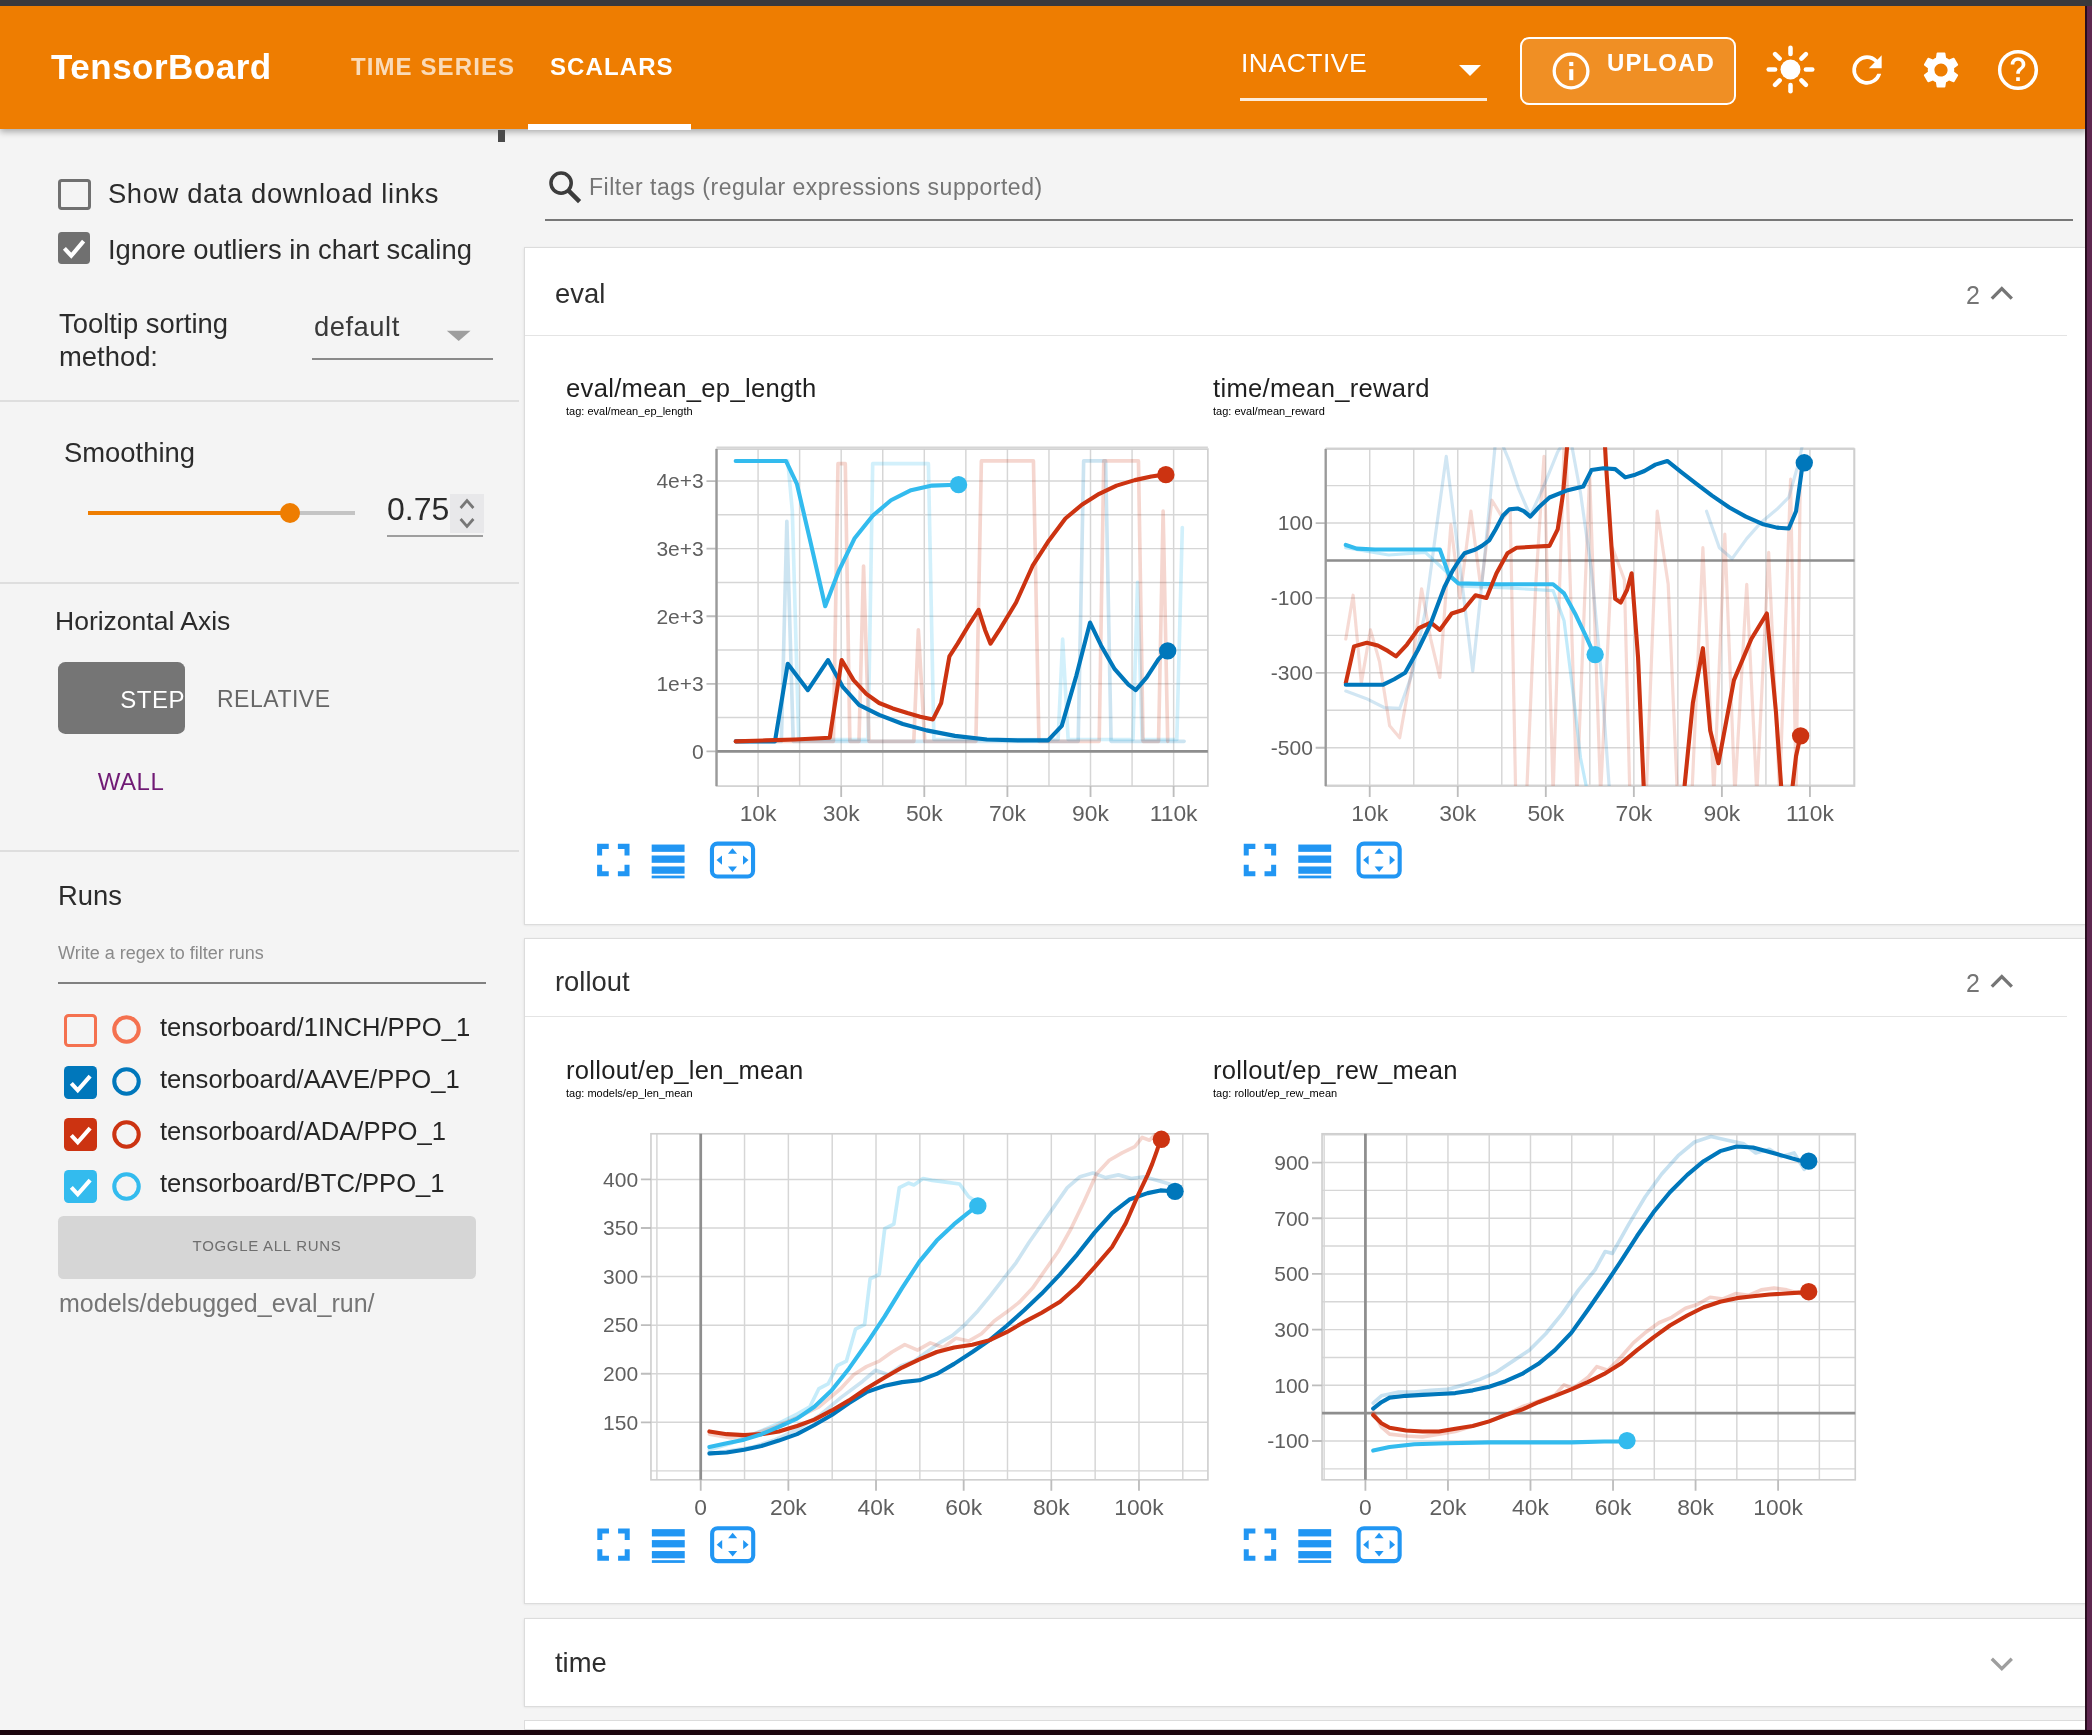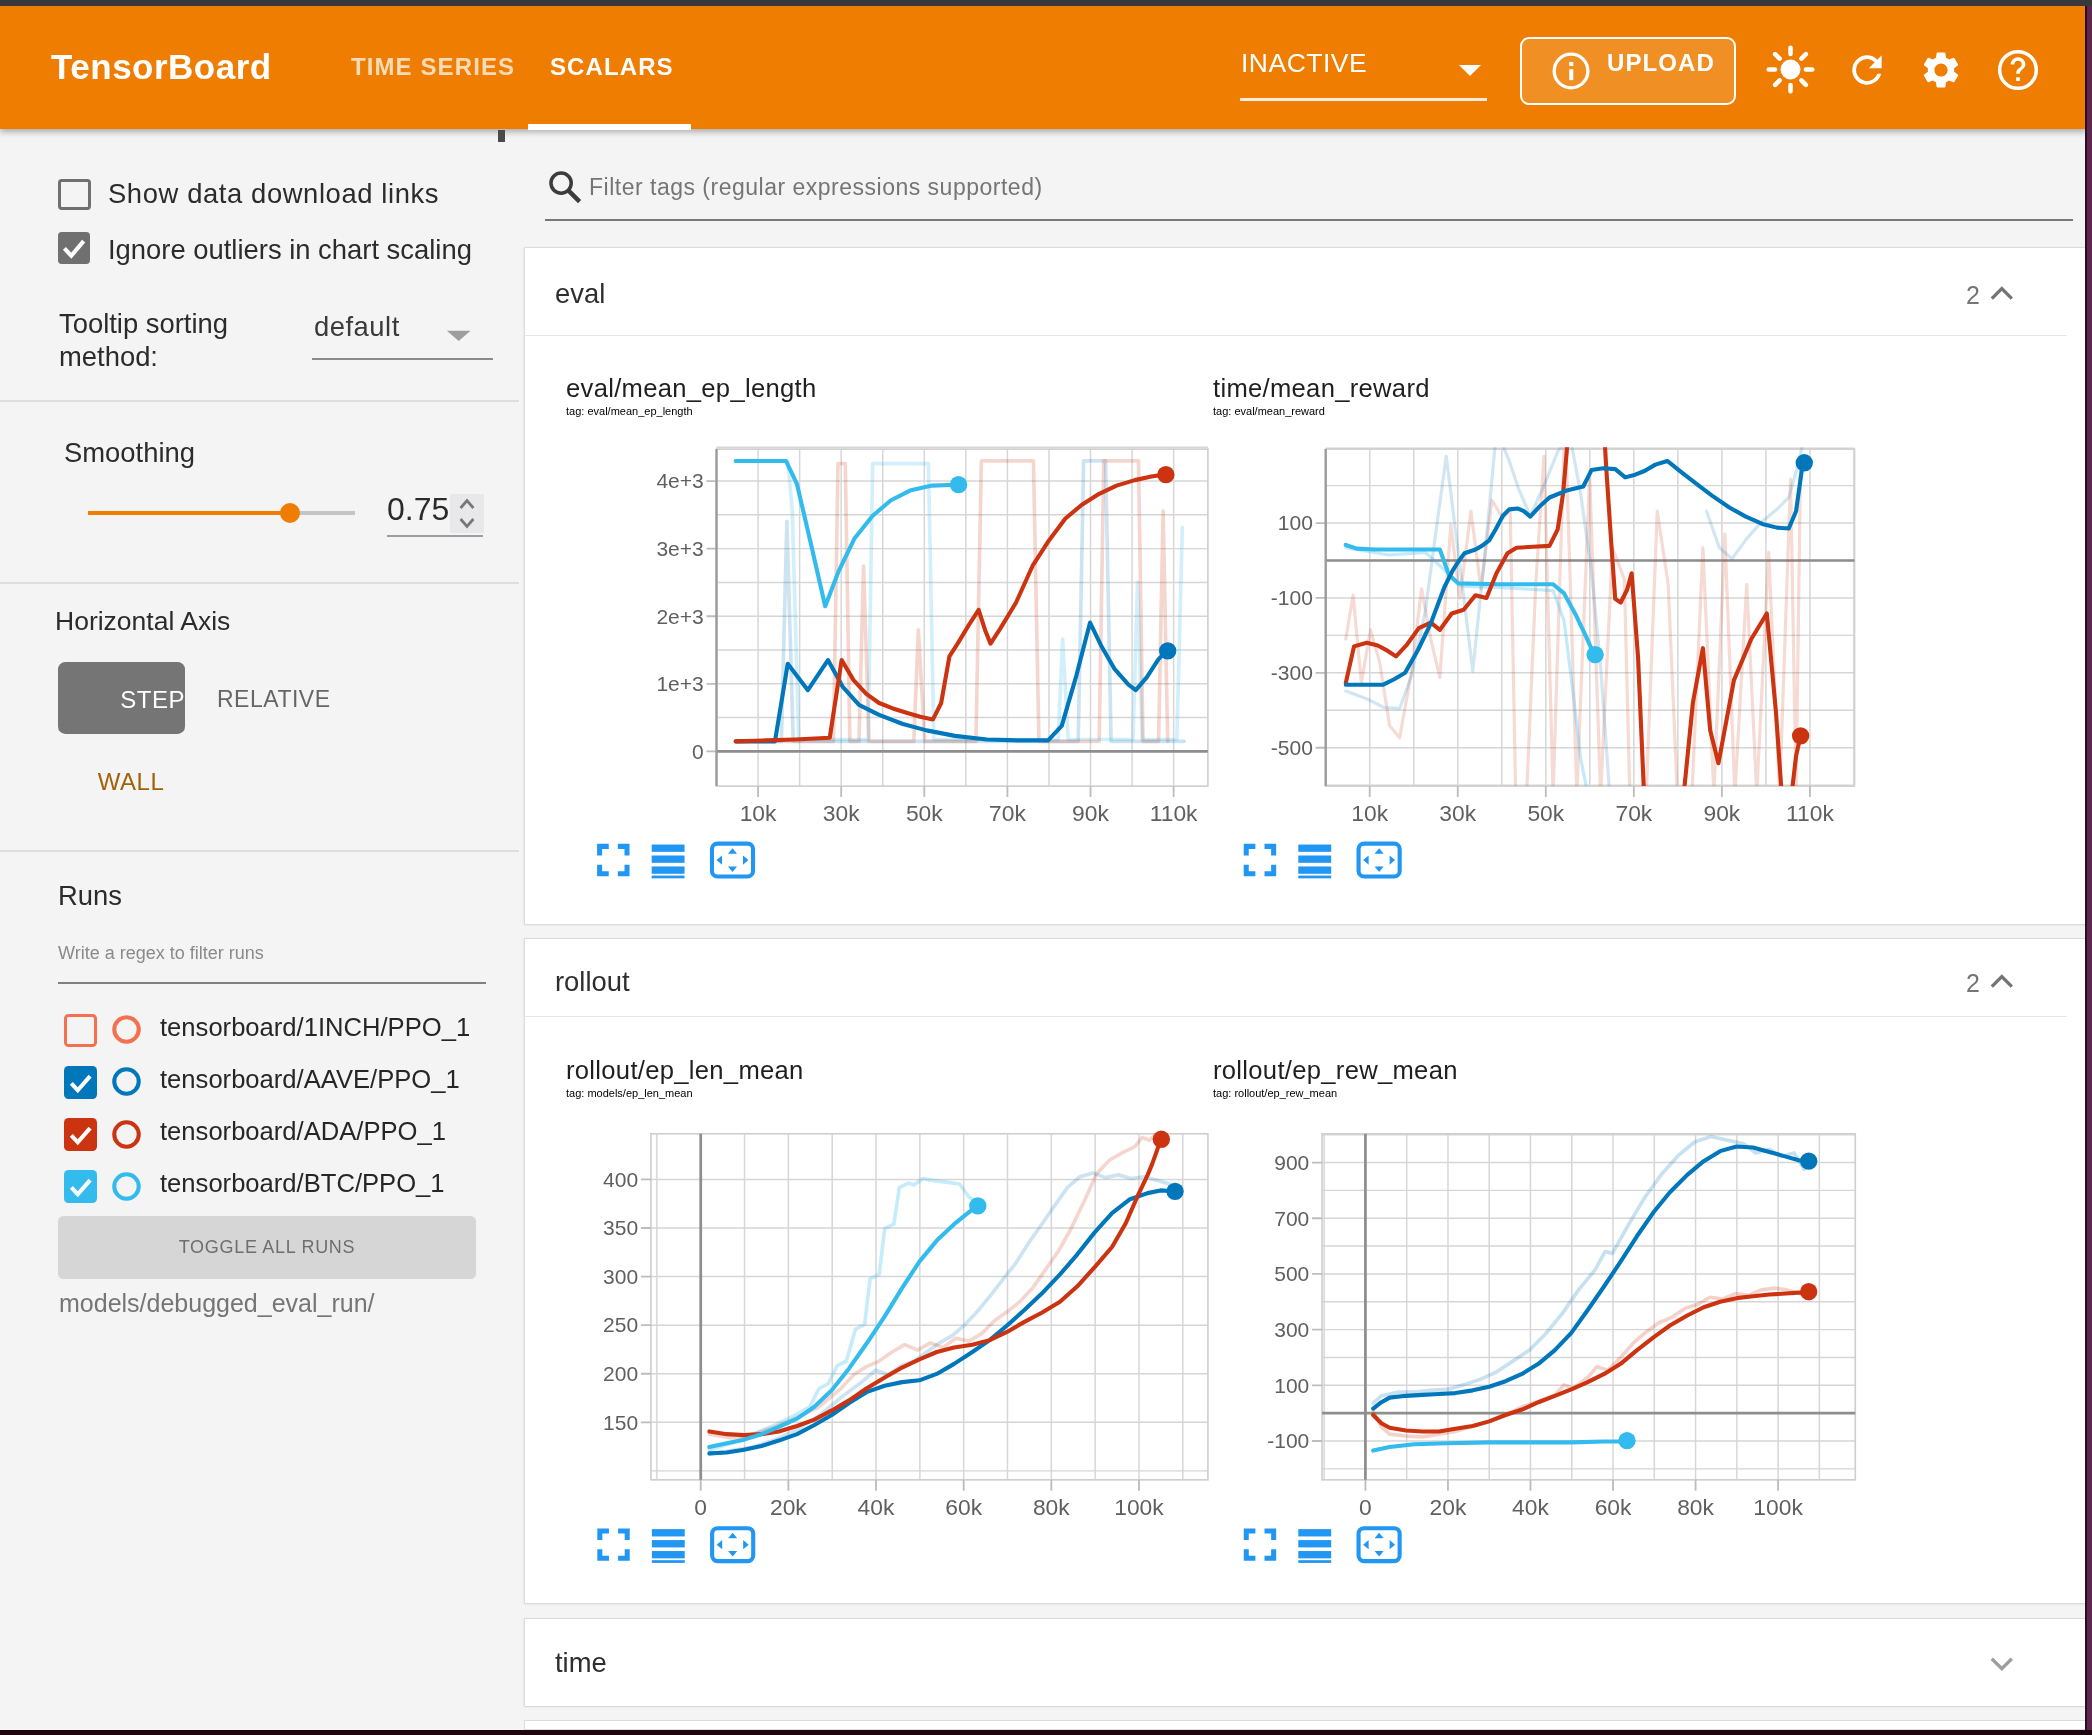--- a/index.html
+++ b/index.html
@@ -119,21 +119,21 @@
       <path d="M6,12 L13,4 L20,12" stroke="#777" stroke-width="3" fill="none"></path>
       <path d="M6,24 L13,32 L20,24" stroke="#777" stroke-width="3" fill="none"></path>
     </svg>
   <div class="abs" style="left:387px; top:405px; width:96px; height:1.8px; background:#9e9e9e;"></div>
   <div class="abs divider" style="top:452px;"></div>
 
   <div class="abs sbtext" style="left:55px; top:476px; font-size:26.5px;">Horizontal Axis</div>
   <div class="abs" style="left:58px; top:532px; width:127px; height:72px; background:#757575; border-radius:7.3px;"></div>
   <div class="abs" style="left:58px; top:556px; width:127px; text-align:right; font-size:24px; color:#fff; letter-spacing:0.5px;">STEP</div>
   <div class="abs" style="left:217px; top:556px; width:110px; text-align:center; font-size:23px; color:#666; letter-spacing:0.5px;">RELATIVE</div>
-  <div class="abs" style="left:90px; top:638px; width:82px; text-align:center; font-size:24px; color:#a16207; letter-spacing:0.5px;">WALL</div>
+  <div class="abs" style="left:90px; top:638px; width:82px; text-align:center; font-size:24px; color:#701a75; letter-spacing:0.5px;">WALL</div>
   <div class="abs divider" style="top:720px;"></div>
 
   <div class="abs sbtext" style="left:58px; top:750px;">Runs</div>
   <div class="abs" style="left:58px; top:813px; font-size:18px; color:#8a8a8a;">Write a regex to filter runs</div>
   <div class="abs" style="left:58px; top:852px; width:428px; height:1.8px; background:#808080;"></div>
 
   <div class="abs" style="left:64px; top:884px; width:33px; height:33px; border:3.2px solid #f4714f; border-radius:4.6px;"></div>
   <svg class="abs" style="left:112px; top:885px;" width="29" height="29" viewBox="0 0 32 32">
       <circle cx="16" cy="16" r="13.5" fill="none" stroke="#f4714f" stroke-width="4.5"></circle>
     </svg>
@@ -160,21 +160,21 @@
   <svg class="abs" style="left:64px; top:1040px;" width="33" height="33" viewBox="0 0 36 36">
       <rect width="36" height="36" rx="5" fill="#33bbee"></rect>
       <path d="M8,19 L15,26.5 L28.5,11" stroke="#fff" stroke-width="4.5" fill="none"></path>
     </svg>
   <svg class="abs" style="left:112px; top:1042px;" width="29" height="29" viewBox="0 0 32 32">
       <circle cx="16" cy="16" r="13.5" fill="none" stroke="#33bbee" stroke-width="4.5"></circle>
     </svg>
   <div class="abs" style="left:160px; top:1039px; font-size:25.6px; color:#262626;">tensorboard/BTC/PPO_1</div>
 
   <div class="abs" style="left:58px; top:1086px; width:418px; height:63px; background:#d6d6d6; border-radius:5.5px;"></div>
-  <div class="abs" style="left:58px; top:1107px; width:418px; text-align:center; font-size:18px; color:#6e6e6e; letter-spacing:0.7px;">TOGGLE ALL RUNS</div>
+  <div class="abs" style="left:58px; top:1107px; width:418px; text-align:center; font-size:15px; color:#6e6e6e; letter-spacing:0.7px;">TOGGLE ALL RUNS</div>
   <div class="abs" style="left:59px; top:1159px; font-size:25px; color:#757575;">models/debugged_eval_run/</div>
 </div>
 
 <svg class="abs" style="left:547px; top:169px;" width="37" height="37" viewBox="0 0 42 42">
   <circle cx="16" cy="16" r="11.5" fill="none" stroke="#3c3c3c" stroke-width="4"></circle>
   <line x1="24.5" y1="24.5" x2="37" y2="37" stroke="#3c3c3c" stroke-width="5"></line>
 </svg>
 <div class="abs" style="left:589px; top:174px; font-size:23px; letter-spacing:0.5px; color:#757575;">Filter tags (regular expressions supported)</div>
 <div class="abs" style="left:545px; top:219px; width:1528px; height:2.3px; background:#777;"></div>
 

